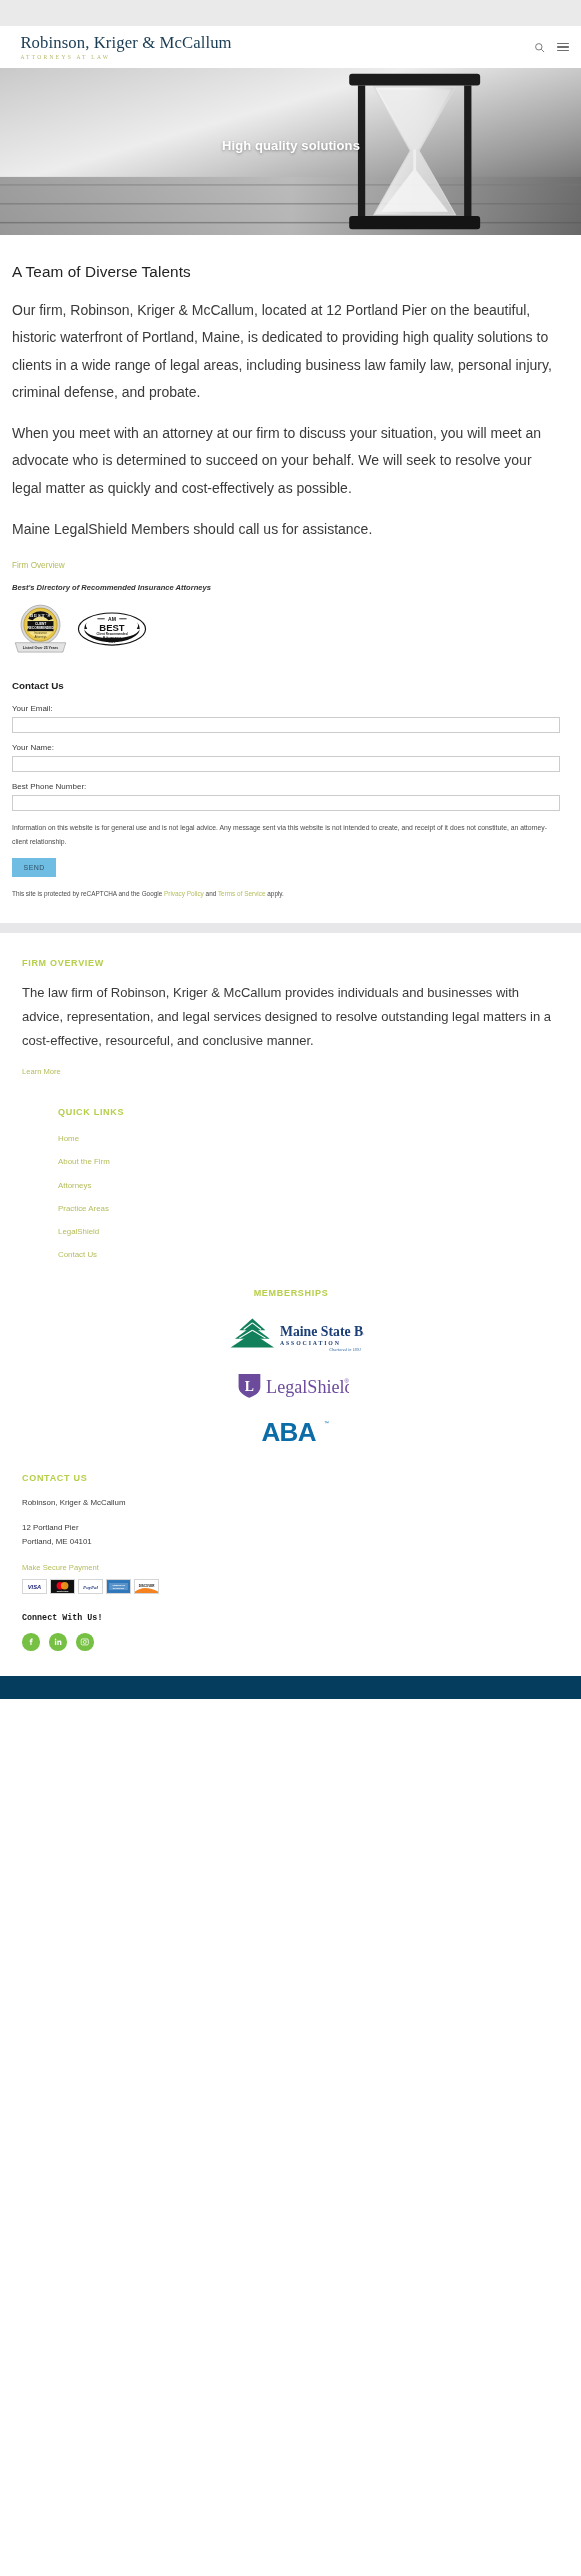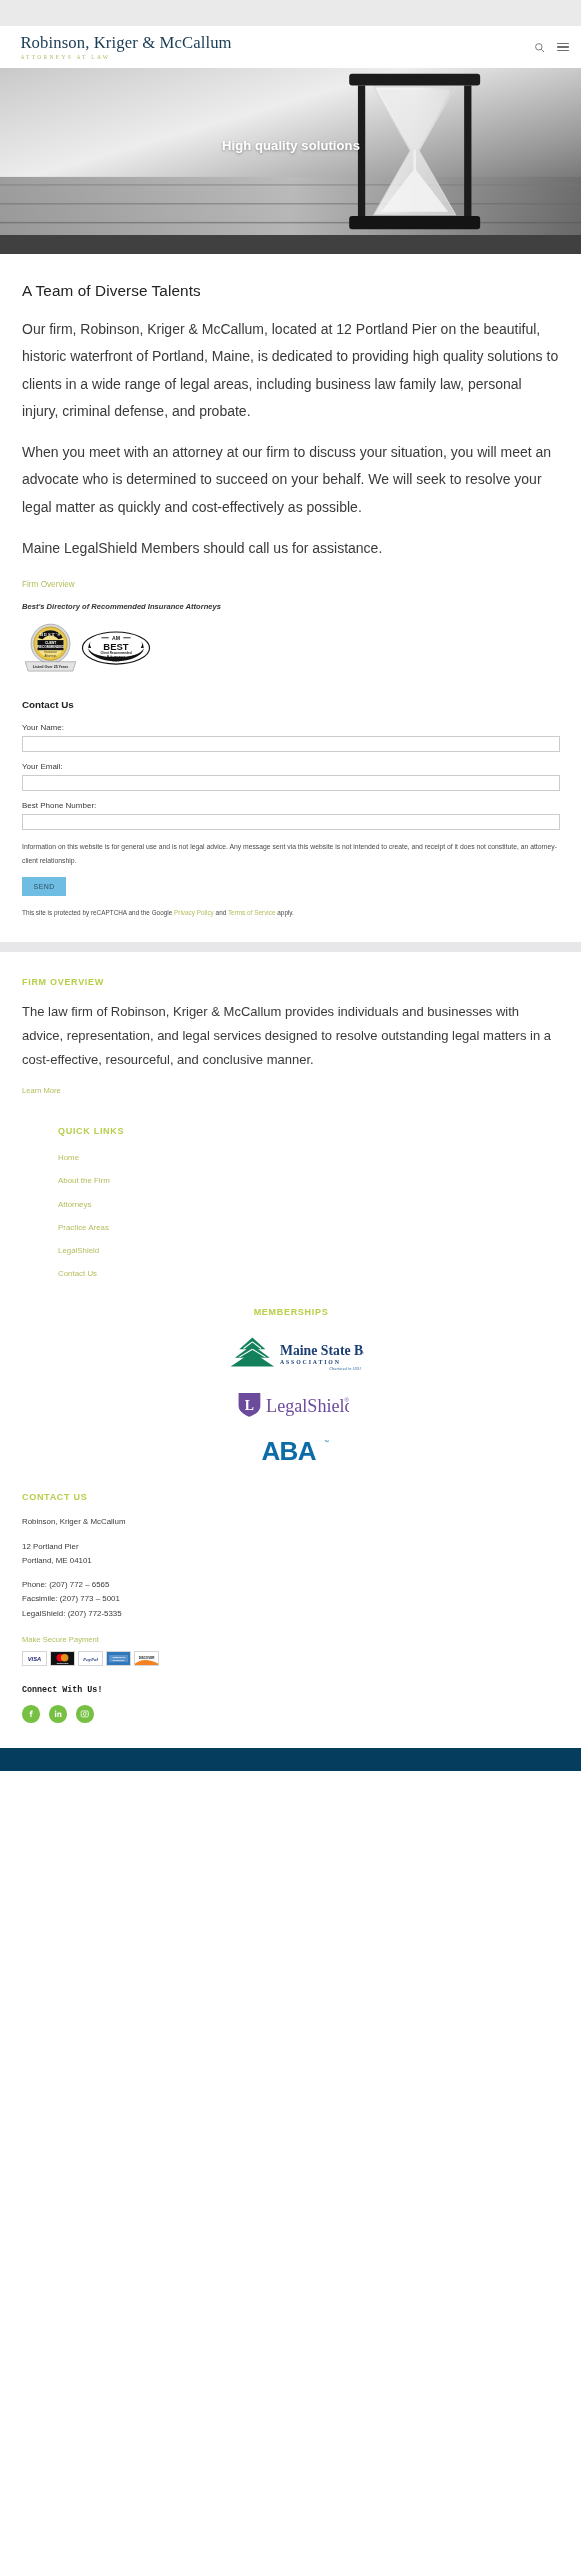--- a/index.html
+++ b/index.html
@@ -40,39 +40,39 @@
     font-family: "Liberation Serif", serif;
   }
   .header-tools { display: flex; align-items: center; gap: 11.6px; }
   .icon-btn { cursor: pointer; display: block; line-height: 0; }
   .hamburger { width: 12.4px; display: flex; flex-direction: column; gap: 2.5px; }
   .hamburger span { display: block; height: 1.2px; background: #6f6f6f; border-radius: 0.7px; }
 
   
   .hero {
     position: relative;
-    height: 186px;
+    height: 167px;
     overflow: hidden;
     background: #404040;
   }
   .hero-img { position: absolute; inset: 0; }
   .hero-title {
     position: absolute;
     left: 0; right: 0;
     top: 70px;
     text-align: center;
     color: #ffffff;
     font-size: 13px;
     font-weight: 600;
     letter-spacing: 0.1px;
     text-shadow: 0 0.7px 2.9px rgba(0,0,0,.35);
   }
 
   
-  .main { padding: 28px 22px 0 22px; }
+  .main { padding: 28px 22px 0 12px; }
   h1.page-title {
     font-size: 15.3px;
     font-weight: 400;
     color: #222;
     margin-bottom: 16px;
     letter-spacing: 0.1px;
   }
   .main p.body {
     font-size: 14px;
     line-height: 1.95;
@@ -83,21 +83,21 @@
   .firm-link { display: inline-block; font-size: 8.2px; margin-bottom: 13px; }
   .bests-caption {
     font-size: 7.6px;
     font-style: italic;
     font-weight: bold;
     color: #333;
     margin-bottom: 10.2px;
   }
 
   
-  .badges { display: flex; align-items: center; gap: 2px; margin-bottom: 25px; }
+  .badges { display: flex; align-items: center; gap: 8px; margin-bottom: 25px; }
 
   
   h2.form-title {
     font-size: 9.8px;
     font-weight: bold;
     color: #222;
     margin-bottom: 13px;
   }
   .field { margin-bottom: 10.2px; }
   .field label {
@@ -318,25 +318,25 @@
       <text x="48" y="34.5" font-family="Liberation Sans, sans-serif" font-size="4.2" font-weight="bold" fill="#111" text-anchor="middle">Client Recommended</text>
       <text x="48" y="40" font-family="Liberation Sans, sans-serif" font-size="5.6" font-weight="bold" fill="#111" text-anchor="middle">Attorneys</text>
       <text x="48" y="45.5" font-family="Liberation Sans, sans-serif" font-size="4.4" fill="#111" text-anchor="middle">2021</text>
     </svg>
   </div>
 
   
   <h2 class="form-title">Contact Us</h2>
 
   <div class="field">
+    <label>Your Email:</label>
+    <input type="text" value="" style="">
+  </div>
+  <div class="field">
     <label>Your Name:</label>
-    <input type="text" value="" style="">
-  </div>
-  <div class="field">
-    <label>Your Email:</label>
     <input type="text" value="" style="">
   </div>
   <div class="field">
     <label>Best Phone Number:</label>
     <input type="text" value="" style="">
   </div>
 
   <p class="disclaimer">Information on this website is for general use and is not legal advice. Any message sent via this website is not intended to create, and receipt of it does not constitute, an attorney-client relationship.</p>
 
   <button class="send-btn">SEND</button>
@@ -407,25 +407,20 @@
     </div>
   </div>
 
   <div class="contact-foot">
     <div class="f-head">CONTACT US</div>
     <div class="cf-block">Robinson, Kriger &amp; McCallum</div>
     <div class="cf-block">
       <div>12 Portland Pier</div>
       <div>Portland, ME 04101</div>
     </div>
-    <div class="cf-block">
-      <div>Phone: (207) 772 – 6565</div>
-      <div>Facsimile: (207) 773 – 5001</div>
-      <div>LegalShield: (207) 772-5335</div>
-    </div>
     <a class="olive f-link" href="#">Make Secure Payment</a>
 
     <div class="pay-row">
       <span class="pay-card">
         <svg width="23" height="13" viewBox="0 0 32 18" style="font-size:6px">
             <rect width="32" height="18" fill="#fff"></rect>
             <text x="16" y="12.5" font-family="Liberation Sans, sans-serif" font-size="8" font-weight="bold" font-style="italic" fill="#1a1f71" text-anchor="middle">VISA</text>
           </svg>
       </span>
       <span class="pay-card">

